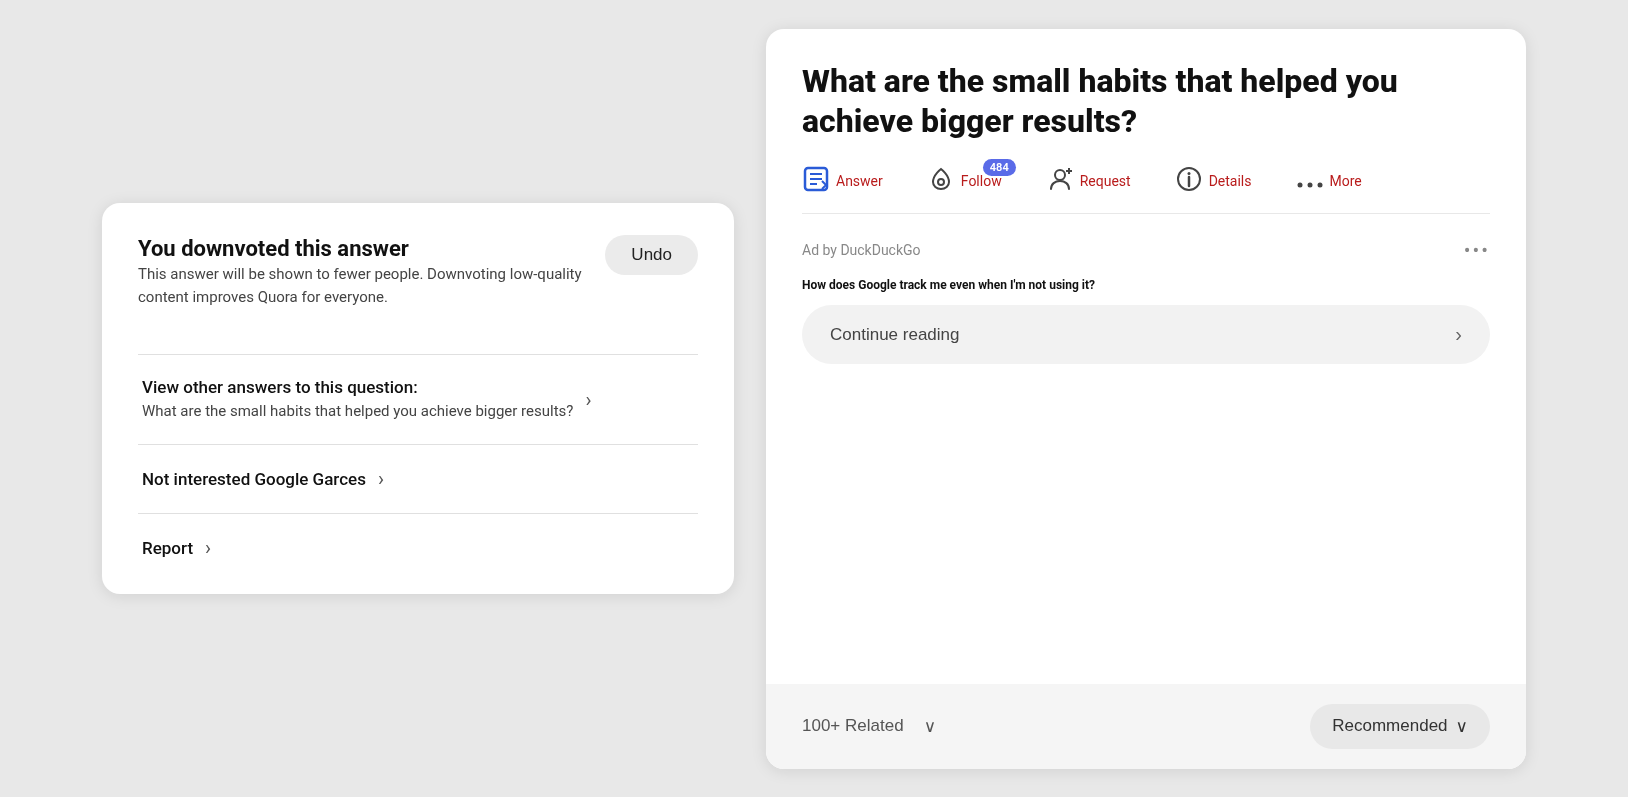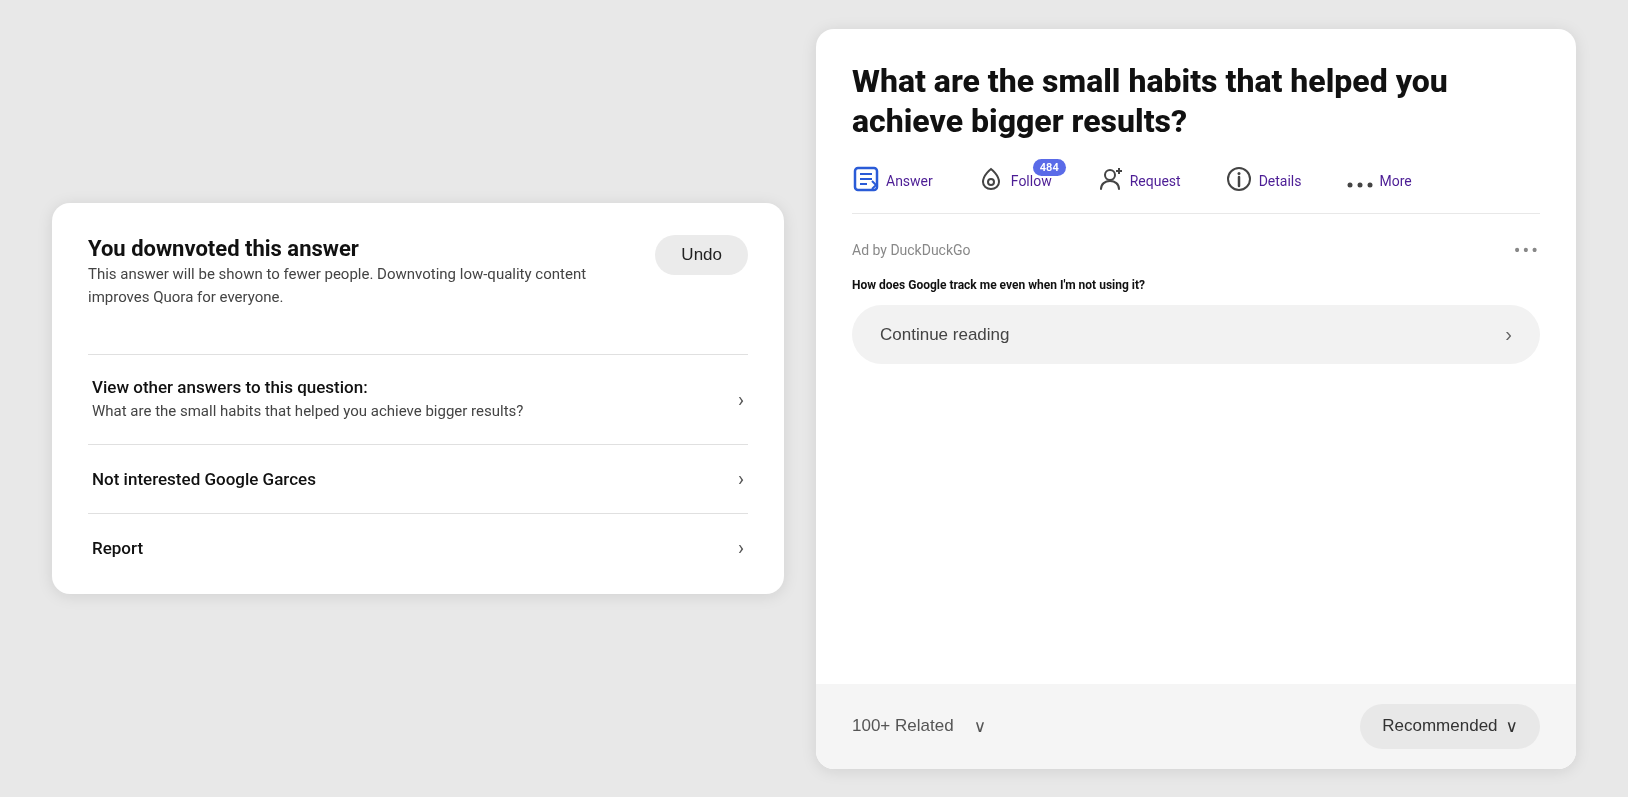--- a/index.html
+++ b/index.html
@@ -11,21 +11,21 @@
       align-items: center;
       justify-content: center;
       gap: 32px;
       font-family: -apple-system, BlinkMacSystemFont, 'Segoe UI', Roboto, sans-serif;
     }
 
     
     .left-card {
       background: #ffffff;
       border-radius: 18px;
-      width: 732px;
+      width: 632px;
       padding: 32px 36px 12px 36px;
       box-shadow: 0 2px 16px rgba(0,0,0,0.10);
       position: relative;
     }
 
     .left-card-header {
       display: flex;
       justify-content: space-between;
       align-items: flex-start;
       margin-bottom: 18px;
@@ -60,21 +60,20 @@
     }
 
     .divider {
       border: none;
       border-top: 1px solid #e0e0e0;
       margin: 0;
     }
 
     .menu-item {
       display: flex;
-      justify-content: space-between;
       align-items: center;
       padding: 22px 4px;
       cursor: pointer;
     }
 
     .menu-item-label {
       font-size: 17px;
       color: #111;
       font-weight: 500;
     }
@@ -146,21 +145,21 @@
       line-height: 1;
       color: #2a5bd7;
     }
 
     .action-icon-gray {
       color: #444;
     }
 
     .action-label {
       font-size: 14px;
-      color: #4c1d95;
+      color: #b91c1c;
     }
 
     .follow-badge {
       position: absolute;
       top: -6px;
       right: 8px;
       background: #5a6be8;
       color: #fff;
       border-radius: 10px;
       font-size: 11px;

